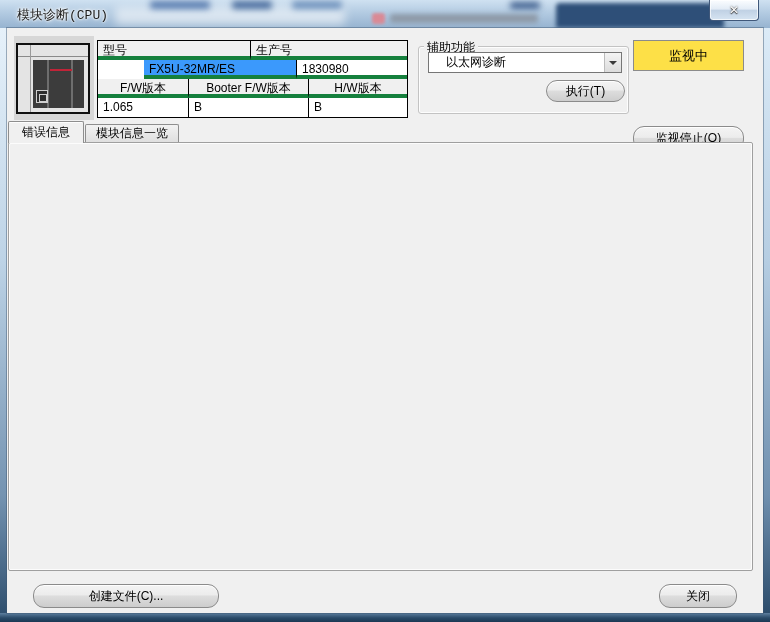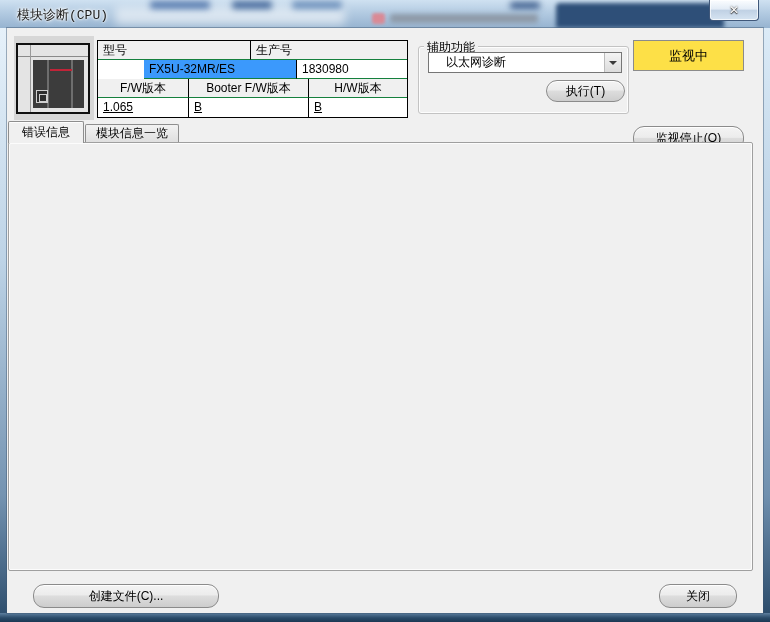--- a/index.html
+++ b/index.html
@@ -38,24 +38,24 @@
   .mp-body { position:absolute; left:15px; top:15px; width:51px; height:48px; background:#3c3c3c; }
   .mp-red { position:absolute; left:17px; top:9px; width:22px; height:2px; background:#c02438; }
   .mp-seg1 { position:absolute; left:14px; top:0; width:2px; height:100%; background:#6e6e6e; }
   .mp-seg2 { position:absolute; left:38px; top:0; width:2px; height:100%; background:#6e6e6e; }
   .mp-port { position:absolute; left:3px; top:30px; width:12px; height:13px; border:1px solid #cfcfcf; background:#2e2e2e; }
   .mp-port::after { content:""; position:absolute; left:2px; top:3px; width:6px; height:6px; border:1px solid #cfcfcf; }
 
   
   .info-table { position:absolute; left:90px; top:12px; width:311px; border:1px solid #000; background:#fff; }
   .it-row { display:flex; height:19px; }
-  .it-cell { height:100%; padding:0 5px; line-height:18px; border-right:1px solid #000; border-bottom:1px solid #15803d;
+  .it-cell { height:100%; padding:0 5px; line-height:18px; border-right:1px solid #000; border-bottom:4px solid #15803d;
     white-space:nowrap; overflow:hidden; flex:0 0 auto; }
   .it-cell.fill { flex:1 1 auto; border-right:none; }
-  .it-row:last-child .it-cell { border-bottom:none;text-decoration:underline; }
+  .it-row:last-child .it-cell { border-bottom:none; }
   .it-cell.hdr { background:#f0f0f0; }
   .it-cell.ctr { text-align:center; }
   .it-cell.sel { color:#000000;margin-left:46px; }
 
   
   .aux-group { position:absolute; left:411px; top:18px; width:211px; height:68px;
     border:1px solid #c3c3c3; border-radius:3px; box-shadow:inset 0 0 0 1px #fdfdfd; }
   .aux-label { position:absolute; left:5px; top:-8px; background:#f0f0f0; padding:0 3px; }
   .combo { position:absolute; left:9px; top:5px; width:194px; height:21px; border:1px solid #767676; background:#fff;
     display:flex; align-items:center; }

